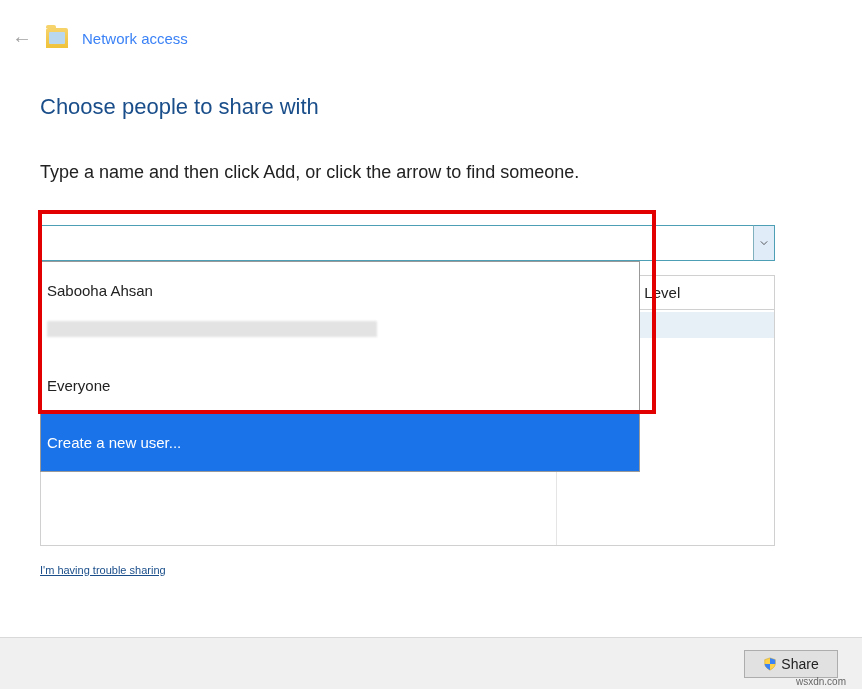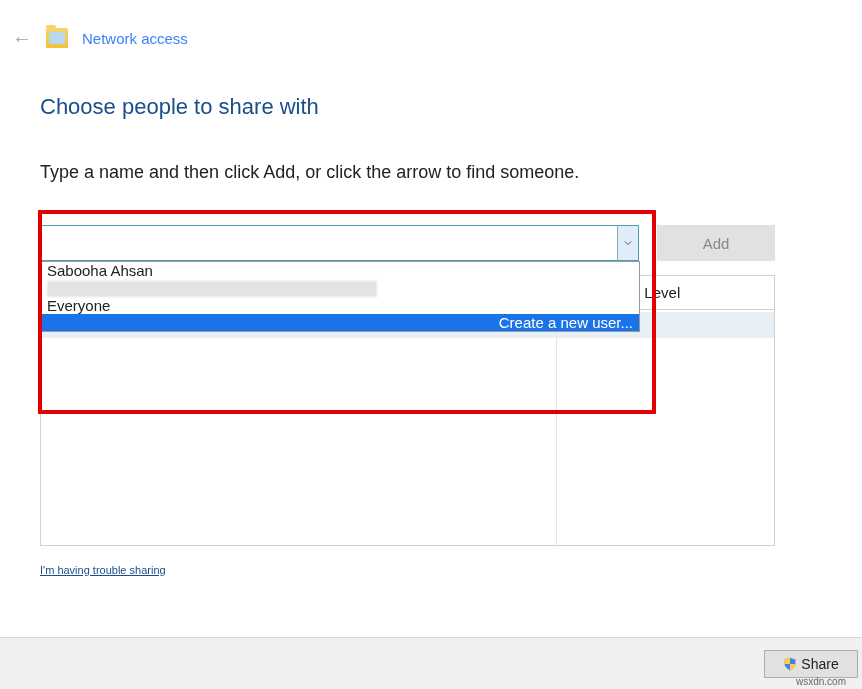--- a/index.html
+++ b/index.html
@@ -124,40 +124,39 @@
     .dropdown {
       position: absolute;
       left: 0;
       top: 36px;
       width: 600px;
       background: #ffffff;
       border: 1px solid #999;
       z-index: 5;
     }
     .dropdown-item {
-      padding: 0 6px;
+      padding: 20px 6px;
       font-size: 15px;
       color: #222;
       cursor: default;
     }
     .dropdown-item .redacted {
       display: inline-block;
       width: 330px;
       height: 16px;
       background: #e3e3e3;
       vertical-align: middle;
       filter: blur(1px);
     }
     .dropdown-item.sub {
       padding-top: 0;
     }
     .dropdown-item.selected {
       background: #1a73e8;
       color: #ffffff;
-      text-align: right;
     }
     
     .red-box {
       position: absolute;
       border: 4px solid #e20000;
       pointer-events: none;
       left: 38px;
       top: 210px;
       width: 618px;
       height: 204px;
@@ -219,21 +218,21 @@
       bottom: 0;
       left: 0;
       right: 0;
       height: 52px;
       background: #f0f0f0;
       border-top: 1px solid #d9d9d9;
       display: flex;
       align-items: center;
       justify-content: flex-end;
       gap: 12px;
-      padding-right: 4px;
+      padding-right: 24px;
     }
     .footer-btn {
       height: 28px;
       min-width: 94px;
       background: #e1e1e1;
       border: 1px solid #adadad;
       font-size: 14px;
       color: #222;
       display: flex;
       align-items: center;
@@ -286,21 +285,20 @@
           <span class="redacted"></span>
         </div>
         <div class="dropdown-item">
           <span>Everyone</span>
         </div>
         <div class="dropdown-item selected">
           <span>Create a new user...</span>
         </div>
       </div>
     </div>
-    <button class="add-button">Add</button>
   </div>
 
   
   <div class="table-area">
     <div class="table-header">
       <div class="th th-name">Name</div>
       <div class="th th-level">Permission Level</div>
     </div>
     <div class="table-row-sel"></div>
     <div class="col-divider"></div>

